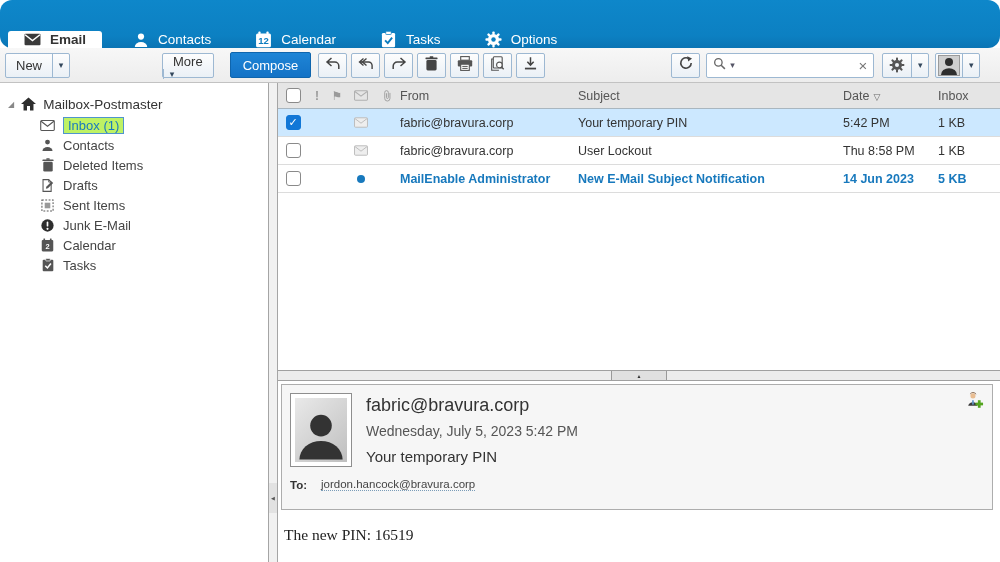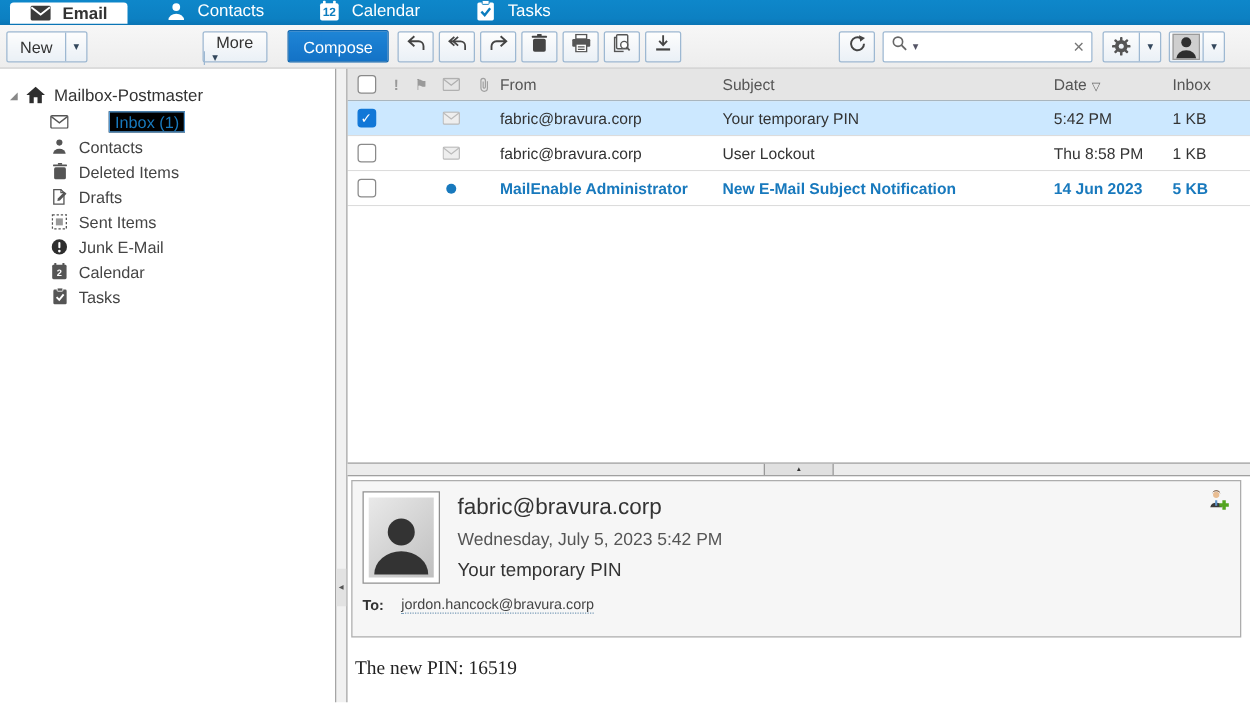--- a/index.html
+++ b/index.html
@@ -1,22 +1,22 @@
 <!DOCTYPE html>
 <html><head>
 <meta charset="utf-8">
 <style>
   * { margin:0; padding:0; box-sizing:border-box; }
   html,body { width:1000px; height:562px; overflow:hidden; background:#fff;
     font-family:"Liberation Sans","DejaVu Sans",sans-serif; }
   .page { width:1000px; height:562px; display:flex; flex-direction:column; }
 
   
-  .topnav { height:20px; background:linear-gradient(180deg,#0e87ca 0%,#0c80c2 75%,#0a74b4 100%);
-    display:flex; align-items:flex-start; flex-shrink:0; }
+  .topnav { height:48px; background:linear-gradient(180deg,#0e87ca 0%,#0c80c2 75%,#0a74b4 100%);
+    display:flex; align-items:flex-end; flex-shrink:0;border-radius:12px; }
   .tab { display:flex; align-items:center; gap:9px; padding:0 14px; margin-left:16px;
     color:#fff; font-size:13.5px; cursor:pointer; }
   .tab .ticon { width:17px; height:17px; display:flex; align-items:center; justify-content:center; }
   .tab.active { background:#fff; color:#333; border-radius:3px 3px 0 0; margin-top:2px; margin-left:8px; padding:0 16px; font-weight:600; }
 
   
   .toolbar { height:35px; background:linear-gradient(180deg,#f7f7f7,#ededed); border-bottom:1px solid #c2c2c2;
     display:flex; align-items:center; padding:16px 5px; flex-shrink:0; }
   .splitbtn { display:flex; height:25px; border:1px solid #9db8d2; border-radius:2px;
     background:linear-gradient(180deg,#fdfdfd,#eaf0f6); align-items:stretch; cursor:pointer; }
@@ -34,21 +34,21 @@
   .searchbox .clr { color:#777; font-size:15px; cursor:pointer; line-height:1; }
   .avatarbtn .av { width:22px; height:21px; background:#cfcfcf; border:1px solid #9a9a9a; overflow:hidden; display:flex; align-items:flex-end; justify-content:center; }
 
   
   .main { flex:1; display:flex; min-height:0; }
   .sidebar { width:268px; background:#fff; padding-top:10px; flex-shrink:0; font-size:13px; color:#444; }
   .tree-root { display:flex; align-items:center; gap:7px; padding-left:8px; height:22px; color:#333; font-size:13.5px; cursor:pointer; }
   .expander { font-size:8px; color:#888; }
   .tree-item { display:flex; align-items:center; gap:8px; padding-left:40px; height:20px; cursor:pointer; }
   .tree-item .ticon16 { width:15px; height:15px; color:#555; display:flex; align-items:center; justify-content:center; flex-shrink:0; }
-  .tree-item .sel { color:#1879bd; border:1px solid #4f94cd; padding:0 4px; background:#000000;margin-left:24px; }
+  .tree-item .sel { color:#1879bd; border:1px solid #4f94cd; padding:0 4px; background:#bef264; }
 
   .vsplitter { width:10px; background:#f1f1f1; border-left:1px solid #a5a5a5; border-right:1px solid #a5a5a5;
     position:relative; flex-shrink:0; cursor:col-resize; }
   .vhandle { position:absolute; top:400px; left:0; width:8px; height:30px; background:#e2e2e2;
     display:flex; align-items:center; justify-content:center; font-size:5px; color:#555; cursor:pointer; }
 
   .rightpane { flex:1; display:flex; flex-direction:column; min-width:0; }
 
   
   .list-header { height:26px; background:#e5e5e5; border-bottom:1px solid #a9b6bf; display:flex; align-items:center;
@@ -135,20 +135,39 @@
     <div class="tab">
       <span class="ticon">
         <svg width="15" height="17" viewBox="0 0 14 16">
             <rect x="0.8" y="1.8" width="12.4" height="13.6" rx="1.2" fill="#fff"></rect>
             <rect x="4.4" y="0.3" width="5.2" height="3" rx="0.6" fill="#fff" stroke="#0b7cbe" stroke-width="0.7"></rect>
             <path d="M3.8 8.8 L6.3 11.4 L10.4 6.2" stroke="#0b7cbe" stroke-width="1.8" fill="none"></path>
           </svg>
       </span>
       <span>Tasks</span>
     </div>
+    <div class="tab">
+      <span class="ticon">
+        <svg width="17" height="17" viewBox="0 0 16 16">
+            <g fill="#fff">
+              <circle cx="8" cy="8" r="5.2"></circle>
+              <rect x="6.9" y="0.4" width="2.2" height="3.4" rx="0.7"></rect>
+              <rect x="6.9" y="12.2" width="2.2" height="3.4" rx="0.7"></rect>
+              <rect x="6.9" y="0.4" width="2.2" height="3.4" rx="0.7" transform="rotate(45 8 8)"></rect>
+              <rect x="6.9" y="12.2" width="2.2" height="3.4" rx="0.7" transform="rotate(45 8 8)"></rect>
+              <rect x="6.9" y="0.4" width="2.2" height="3.4" rx="0.7" transform="rotate(90 8 8)"></rect>
+              <rect x="6.9" y="12.2" width="2.2" height="3.4" rx="0.7" transform="rotate(90 8 8)"></rect>
+              <rect x="6.9" y="0.4" width="2.2" height="3.4" rx="0.7" transform="rotate(135 8 8)"></rect>
+              <rect x="6.9" y="12.2" width="2.2" height="3.4" rx="0.7" transform="rotate(135 8 8)"></rect>
+            </g>
+            <circle cx="8" cy="8" r="2.1" fill="#0c80c2"></circle>
+          </svg>
+      </span>
+      <span>Options</span>
+    </div>
   </div>
 
   <div class="toolbar">
     <div class="splitbtn">
       <span class="lbl">New</span>
       <span class="caret">▾</span>
     </div>
     <div class="splitbtn" style="margin-left:92px;flex-direction:column;">
       <span class="lbl">More</span>
       <span class="caret">▾</span>

